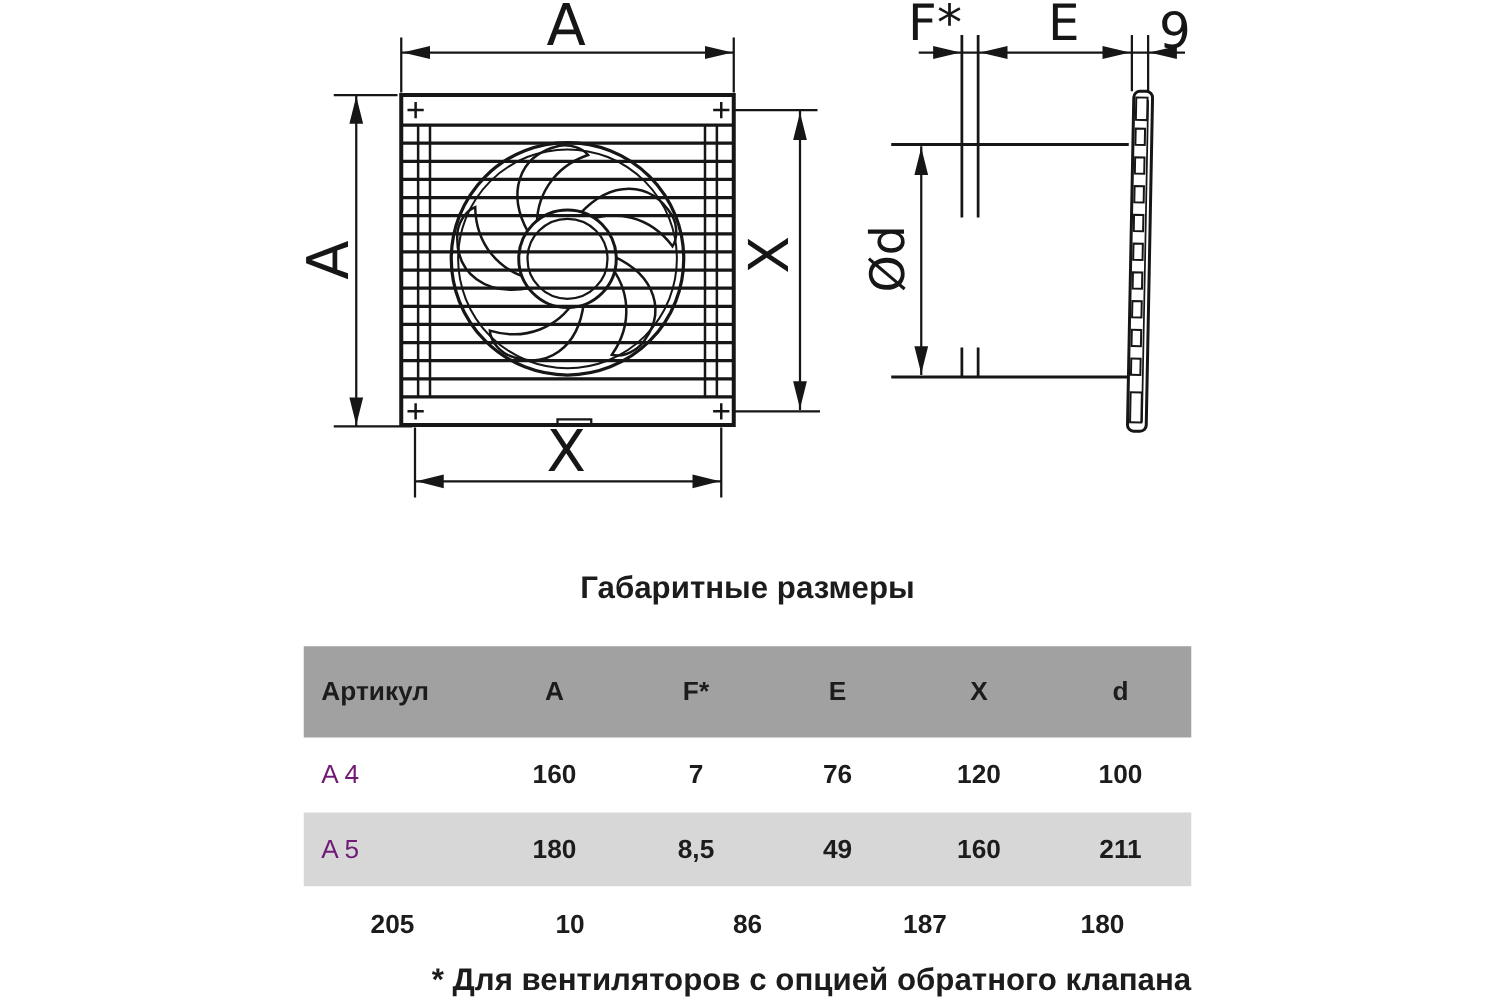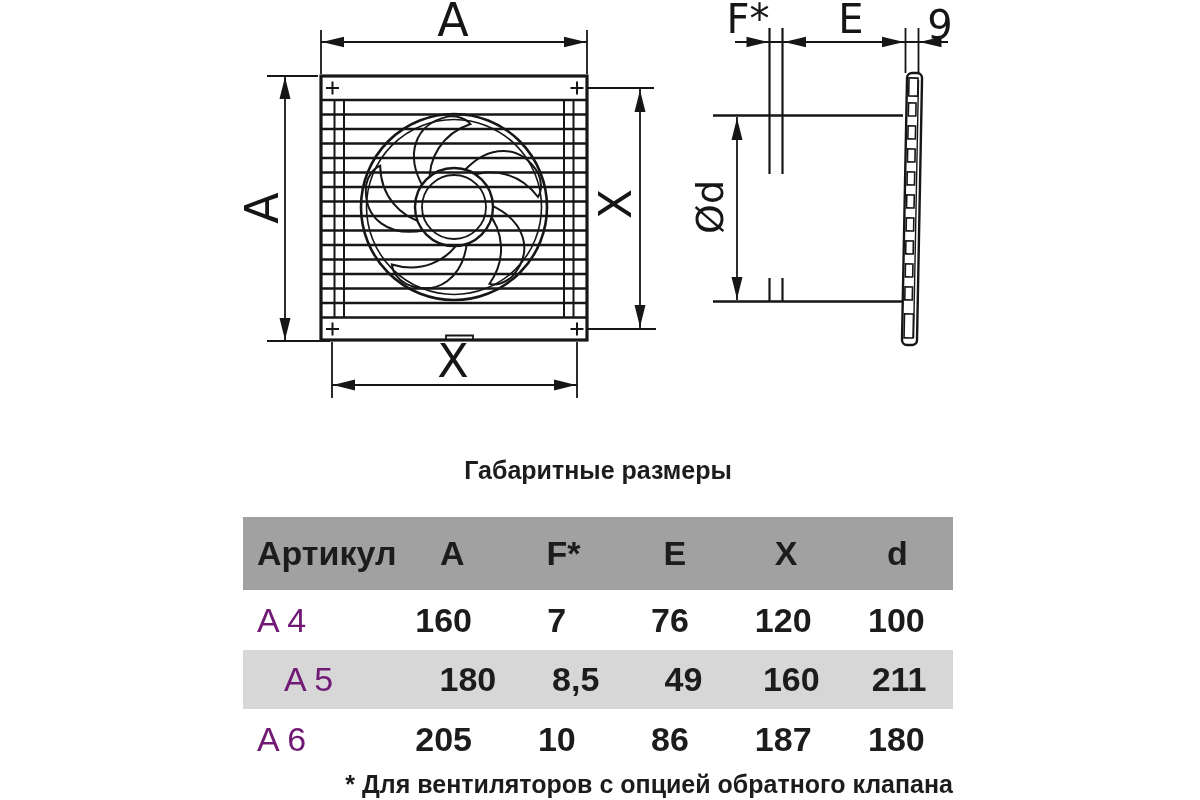--- a/index.html
+++ b/index.html
@@ -9,22 +9,22 @@
   .dim-label{position:absolute;font-family:"DejaVu Sans",sans-serif;font-weight:400;
              color:var(--line,#161616);white-space:nowrap;line-height:1;}
   .rot{transform:translate(-50%,-50%) rotate(-90deg);}
   .ctr{transform:translate(-50%,-50%);}
   .table-title{position:absolute;left:243px;top:456px;width:710px;text-align:center;
                font-size:25px;font-weight:700;}
   .size-table{position:absolute;left:243px;top:517px;width:710px;}
   .t-row{display:flex;align-items:center;}
   .t-head{background:var(--header-bg,#a1a1a1);height:73px;font-weight:700;}
   .t-body{height:60px;}
-  .t-alt{background:var(--alt-row-bg,#d7d7d7);padding-left:27px;}
-  .t-cell{flex:1;text-align:center;font-size:34px;font-weight:700;}
+  .t-alt{background:var(--alt-row-bg,#d7d7d7);}
+  .t-cell{flex:1;text-align:center;font-size:21px;font-weight:700;}
   .t-cell.c0{flex:0 0 130px;text-align:left;padding-left:14px;}
   .t-body .c0{font-weight:400;color:#701a75;}
   .footnote{position:absolute;left:243px;top:770px;width:710px;text-align:right;
             font-size:25px;font-weight:700;}
 </style>
 </head>
 <body>
 
 <div class="canvas">
 
@@ -167,21 +167,20 @@
     <div class="t-row t-body t-alt" style="height:59px;">
       <div class="t-cell c0">A 5</div>
       <div class="t-cell">180</div>
       <div class="t-cell">8,5</div>
       <div class="t-cell">49</div>
       <div class="t-cell">160</div>
       <div class="t-cell">211</div>
     </div>
 
     <div class="t-row t-body" style="height:61px;">
-      <div class="t-cell c0">A 6</div>
       <div class="t-cell">205</div>
       <div class="t-cell">10</div>
       <div class="t-cell">86</div>
       <div class="t-cell">187</div>
       <div class="t-cell">180</div>
     </div>
   </div>
 
   <div class="footnote">* Для вентиляторов с опцией обратного клапана</div>
 </div>

